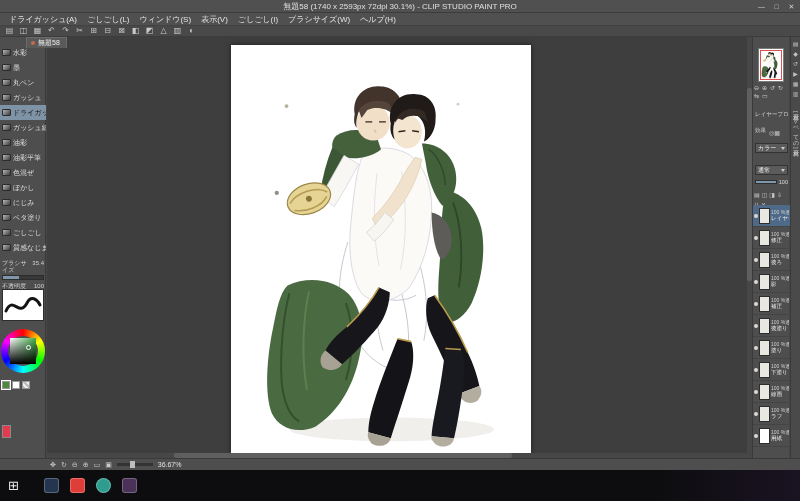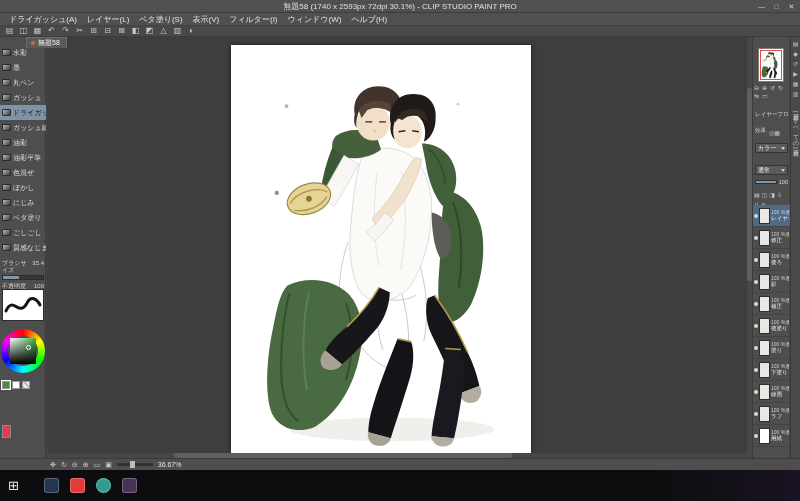--- a/index.html
+++ b/index.html
@@ -186,25 +186,25 @@
     <span class="win-controls">
       <span class="win-btn">—</span>
       <span class="win-btn">□</span>
       <span class="win-btn">✕</span>
     </span>
   </div>
 
   <div class="menubar">
 
   <span class="menu-item">ドライガッシュ(A)</span>
-      <span class="menu-item">レイヤー(L)</span>
-      <span class="menu-item">ベタ塗り(S)</span>
+      <span class="menu-item">ごしごし(L)</span>
+      <span class="menu-item">ウィンドウ(S)</span>
       <span class="menu-item">表示(V)</span>
-      <span class="menu-item">フィルター(I)</span>
-      <span class="menu-item">ウィンドウ(W)</span>
+      <span class="menu-item">ごしごし(I)</span>
+      <span class="menu-item">ブラシサイズ(W)</span>
       <span class="menu-item">ヘルプ(H)</span>
     </div>
 
   <div class="commandbar">
 
   <span class="cmd-btn">▤</span>
       <span class="cmd-btn">◫</span>
       <span class="cmd-btn">▦</span>
       <span class="cmd-btn">↶</span>
       <span class="cmd-btn">↷</span>

